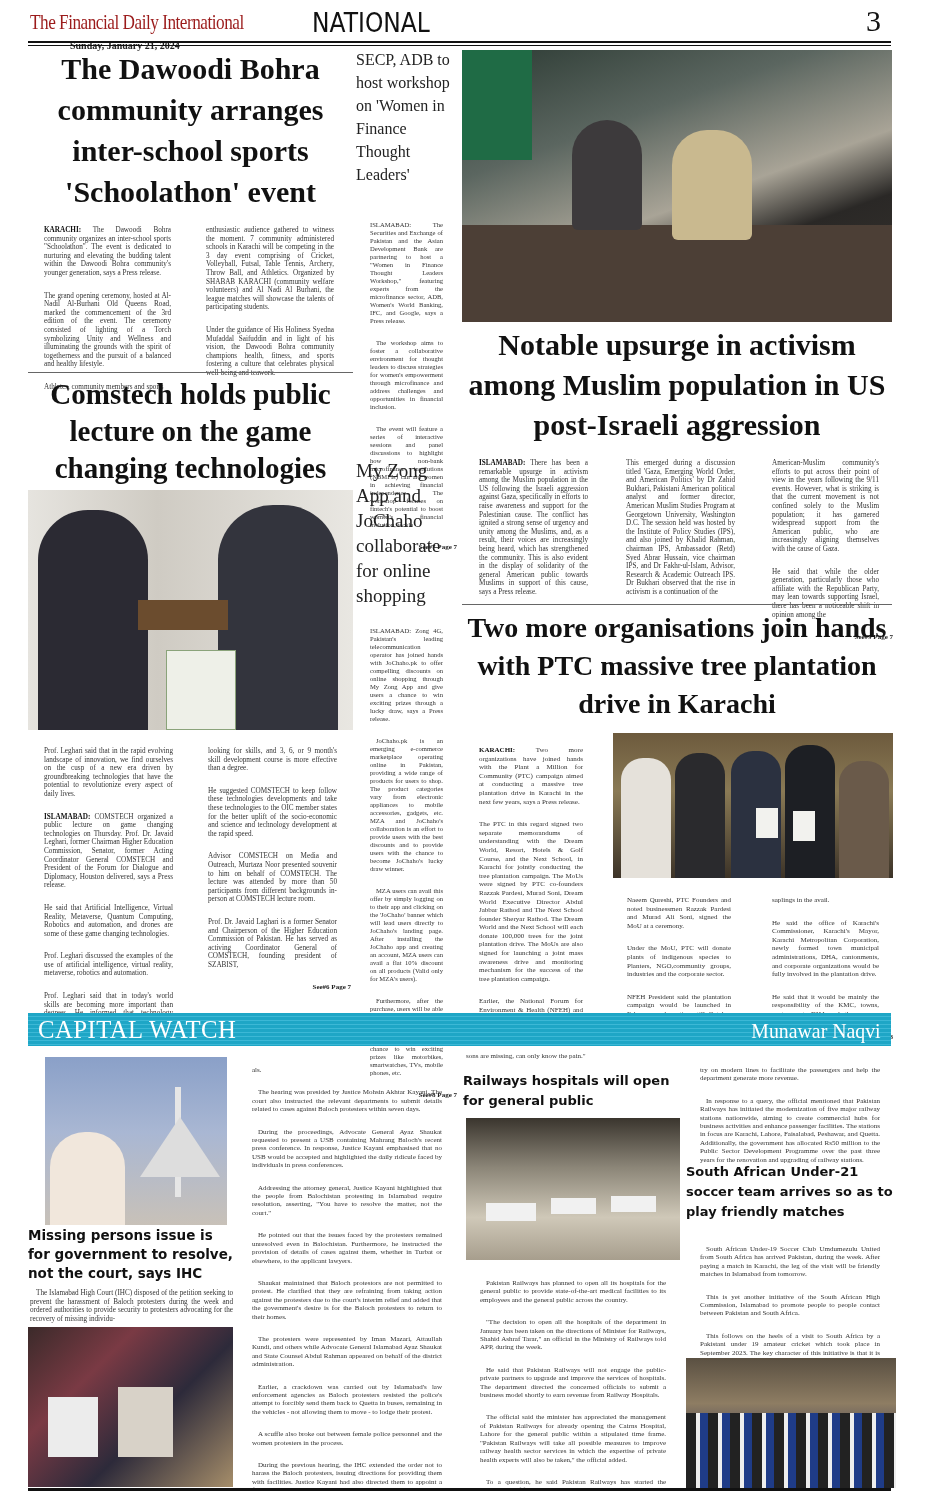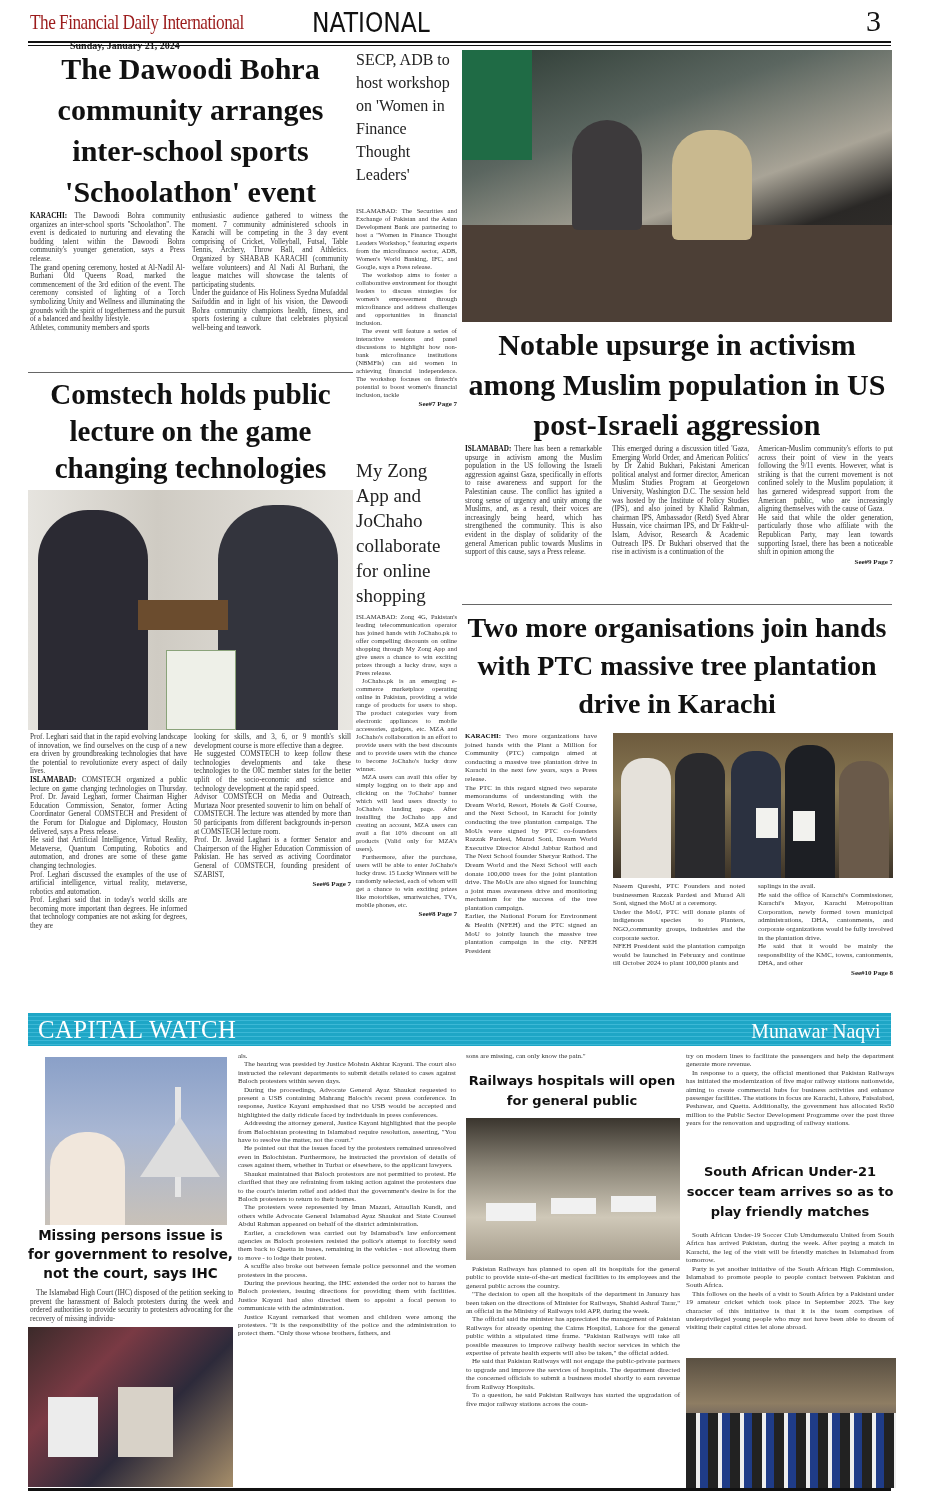--- a/index.html
+++ b/index.html
@@ -5,27 +5,27 @@
 *{box-sizing:border-box;margin:0;padding:0}
 html,body{width:945px;height:1491px;background:#fff;overflow:hidden}
 body{position:relative;font-family:"Liberation Serif",serif;color:#222}
 .abs{position:absolute}
 .masthead-title{left:30px;top:10px;font-family:"Liberation Serif",serif;font-size:21px;color:#9b1b1b;letter-spacing:-0.6px;transform:scaleX(0.82);transform-origin:left top;white-space:nowrap}
 .masthead-date{left:70px;top:40px;font-family:Liberation Serif, serif;font-size:10px;font-weight:bold;color:#222}
 .section-name{left:312px;top:8px;font-family:"DejaVu Sans",sans-serif;font-size:26px;color:#111;transform:scaleX(0.9);transform-origin:left top}
 .page-num{left:866px;top:4px;font-family:"Liberation Serif",serif;font-size:30px;color:#111}
 .rule{left:28px;width:863px;background:#111}
 .col-text{font-size:7.2px;line-height:8.6px;text-align:justify;color:#333}
-.col-text p{margin:0}
+.col-text p{margin:14px}
 .col-text p.ind{text-indent:6px}
 .col-text b{color:#111}
 .see{font-size:7px;font-weight:bold;text-align:right;color:#222;margin-top:1px}
 .hl{font-family:"Liberation Serif",serif;font-weight:bold;color:#111;text-align:center}
 .hl-side{font-family:"Liberation Serif",serif;color:#222;text-align:left}
-.hl-sans{font-family:"DejaVu Sans",sans-serif;font-weight:bold;color:#111;text-align:center}
+.hl-sans{font-family:"DejaVu Sans",sans-serif;font-weight:bold;color:#111;text-align:left}
 .photo{overflow:hidden;background:#555}
 .capital-bar{left:28px;top:1013px;width:863px;height:33px;background:repeating-linear-gradient(180deg,#1ea6c6 0px,#1ea6c6 3px,#3cb8d6 3px,#3cb8d6 4px)}
 .capital-title{left:10px;top:2px;font-family:"Liberation Serif",serif;font-size:26px;color:#fff;transform:scaleX(0.95);transform-origin:left top;letter-spacing:0.5px}
 .capital-author{right:10px;top:5px;font-family:"Liberation Serif",serif;font-size:22px;color:#fff;transform:scaleX(0.9);transform-origin:right top}
 </style>
 </head>
 <body>
 
 <div class="abs masthead-title">The Financial Daily International</div>
 <div class="abs masthead-date">Sunday, January 21, 2024</div>
@@ -167,33 +167,33 @@
 <div class="abs col-text" style="left:466px;top:1052px;width:214px;font-size:7px">sons are missing, can only know the pain."</div>
 <div class="abs hl-sans" style="left:463px;top:1071px;width:218px;font-size:13px;line-height:20px">Railways hospitals will open for general public</div>
 <div class="abs photo" style="left:466px;top:1118px;width:214px;height:142px;background:linear-gradient(180deg,#3a352e 0%,#8c8678 35%,#cfc8b8 70%,#a79e8d 100%)">
   <div class="abs" style="left:20px;top:85px;width:50px;height:18px;background:#f1f1f1"></div>
   <div class="abs" style="left:85px;top:80px;width:45px;height:16px;background:#f1f1f1"></div>
   <div class="abs" style="left:145px;top:78px;width:45px;height:16px;background:#f1f1f1"></div>
 </div>
 <div class="abs col-text" style="left:466px;top:1265px;width:214px;font-size:7px;line-height:8.4px">
   <p class="ind">Pakistan Railways has planned to open all its hospitals for the general public to provide state-of-the-art medical facilities to its employees and the general public across the country.</p>
   <p class="ind">"The decision to open all the hospitals of the department in January has been taken on the directions of Minister for Railways, Shahid Ashraf Tarar," an official in the Ministry of Railways told APP, during the week.</p>
+  <p class="ind">He said that Pakistan Railways will not engage the public-private partners to upgrade and improve the services of hospitals. The department directed the concerned officials to submit a business model shortly to earn revenue from Railway Hospitals.</p>
   <p class="ind">The official said the minister has appreciated the management of Pakistan Railways for already opening the Cairns Hospital, Lahore for the general public within a stipulated time frame. "Pakistan Railways will take all possible measures to improve railway health sector services in which the expertise of private health experts will also be taken," the official added.</p>
-  <p class="ind">He said that Pakistan Railways will not engage the public-private partners to upgrade and improve the services of hospitals. The department directed the concerned officials to submit a business model shortly to earn revenue from Railway Hospitals.</p>
   <p class="ind">To a question, he said Pakistan Railways has started the upgradation of five major railway stations across the coun-</p>
 </div>
 
 <div class="abs col-text" style="left:686px;top:1052px;width:208px;font-size:7px;line-height:8.4px">
   <p>try on modern lines to facilitate the passengers and help the department generate more revenue.</p>
   <p class="ind">In response to a query, the official mentioned that Pakistan Railways has initiated the modernization of five major railway stations nationwide, aiming to create commercial hubs for business activities and enhance passenger facilities. The stations in focus are Karachi, Lahore, Faisalabad, Peshawar, and Quetta. Additionally, the government has allocated Rs50 million to the Public Sector Development Programme over the past three years for the renovation and upgrading of railway stations.</p>
 </div>
 
 <div class="abs hl-sans" style="left:686px;top:1162px;width:208px;font-size:13px;line-height:20px">South African Under-21 soccer team arrives so as to play friendly matches</div>
 <div class="abs col-text" style="left:686px;top:1231px;width:208px;font-size:7px;line-height:8.4px">
   <p class="ind">South African Under-19 Soccer Club Umdumezulu United from South Africa has arrived Pakistan, during the week. After paying a match in Karachi, the leg of the visit will be friendly matches in Islamabad from tomorrow.</p>
-  <p class="ind">Party is yet another initiative of the South African High Commission, Islamabad to promote people to people contact between Pakistan and South Africa.</p>
+  <p class="ind">This is yet another initiative of the South African High Commission, Islamabad to promote people to people contact between Pakistan and South Africa.</p>
   <p class="ind">This follows on the heels of a visit to South Africa by a Pakistani under 19 amateur cricket which took place in September 2023. The key character of this initiative is that it is the team comprises of underprivileged young people who may not have been able to dream of visiting their capital cities let alone abroad.</p>
 </div>
 <div class="abs photo" style="left:686px;top:1358px;width:210px;height:130px;background:linear-gradient(180deg,#5a5042 0%,#8e7d63 35%,#3a3a52 70%,#2a2a3a 100%)">
   <div class="abs" style="left:0;top:55px;width:210px;height:75px;background:repeating-linear-gradient(90deg,#222 0px,#222 10px,#eee 10px,#eee 14px,#1f3c88 14px,#1f3c88 22px)"></div>
 </div>
 
 <div class="abs rule" style="top:1488px;height:3px"></div>
 
 </body></html>

